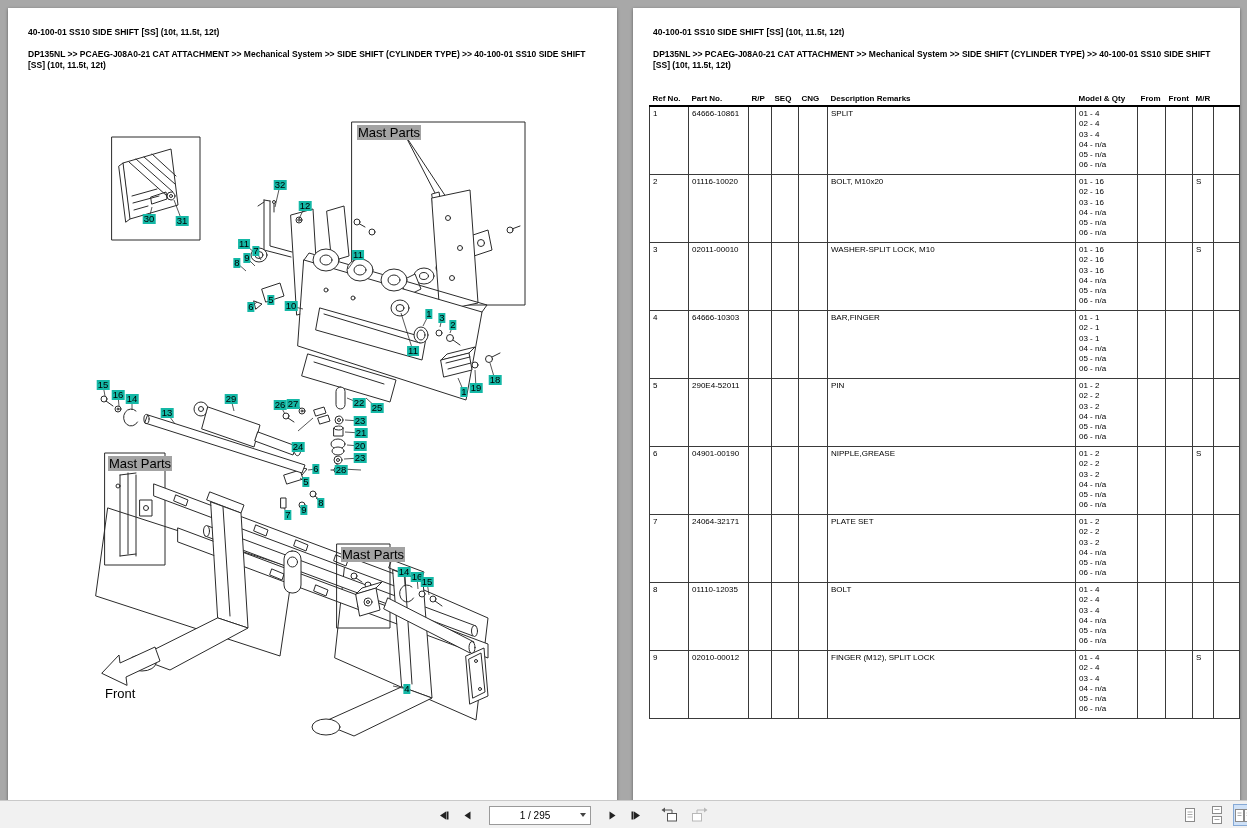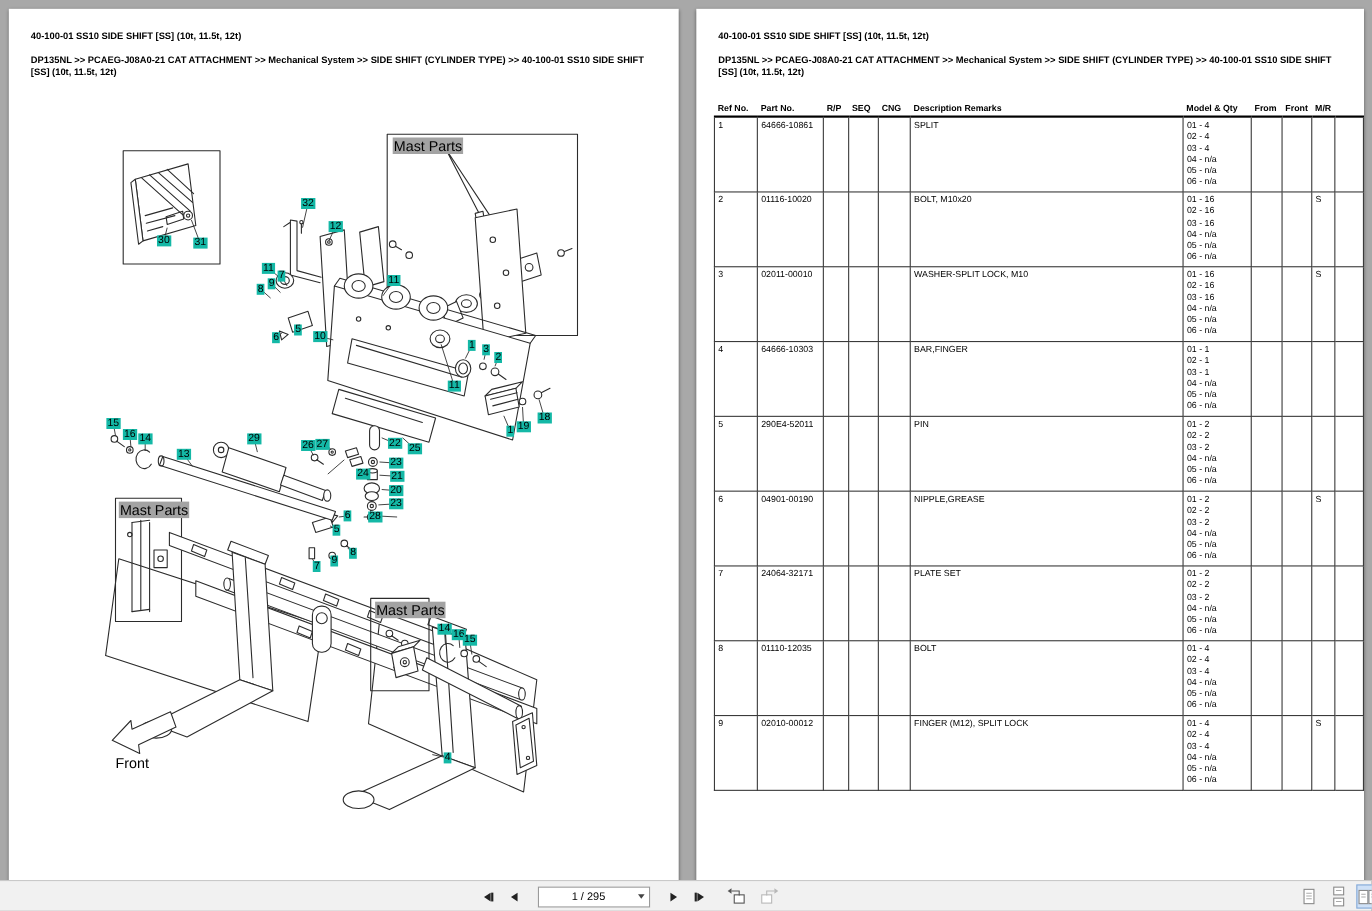--- a/index.html
+++ b/index.html
@@ -292,21 +292,21 @@
         <span class="co" style="left: 456px; top: 384px;">1</span>
         <span class="co" style="left: 468px; top: 380px;">19</span>
         <span class="co" style="left: 487px; top: 372px;">18</span>
         <span class="co" style="left: 95px; top: 377px;">15</span>
         <span class="co" style="left: 110px; top: 387px;">16</span>
         <span class="co" style="left: 124px; top: 391px;">14</span>
         <span class="co" style="left: 159px; top: 405px;">13</span>
         <span class="co" style="left: 223px; top: 391px;">29</span>
         <span class="co" style="left: 272px; top: 397px;">26</span>
         <span class="co" style="left: 285px; top: 396px;">27</span>
-        <span class="co" style="left: 290px; top: 423px; margin-left: 32px;">24</span>
+        <span class="co" style="left: 290px; top: 439px;">24</span>
         <span class="co" style="left: 351px; top: 395px;">22</span>
         <span class="co" style="left: 369px; top: 400px;">25</span>
         <span class="co" style="left: 352px; top: 413px;">23</span>
         <span class="co" style="left: 353px; top: 425px;">21</span>
         <span class="co" style="left: 352px; top: 438px;">20</span>
         <span class="co" style="left: 352px; top: 450px;">23</span>
         <span class="co" style="left: 333px; top: 462px;">28</span>
         <span class="co" style="left: 308px; top: 461px;">6</span>
         <span class="co" style="left: 298px; top: 474px;">5</span>
         <span class="co" style="left: 280px; top: 507px;">7</span>

